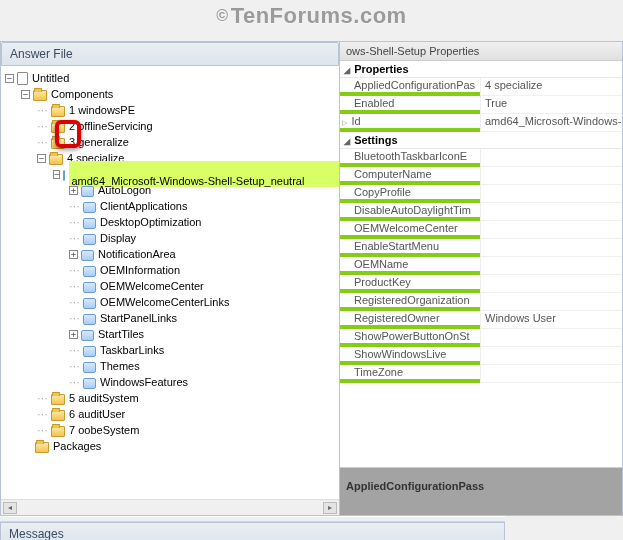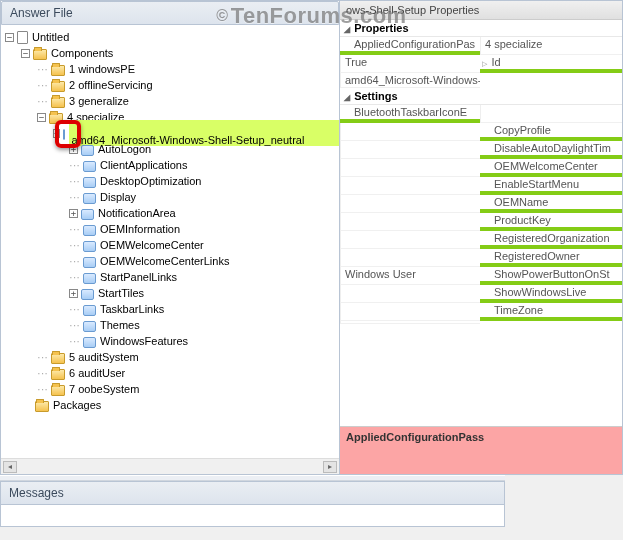--- a/index.html
+++ b/index.html
@@ -21,20 +21,21 @@
     font-size: 12px;
     color: #3b4a5c;
     display: flex;
     justify-content: space-between;
     align-items: center;
   }
   .container {
     display: flex;
     width: 623px;
     height: 475px;
+    margin-top: 41px;
   }
   .left-panel {
     width: 340px;
     border: 1px solid #b8c4d4;
     background: #fff;
     display: flex;
     flex-direction: column;
   }
   .tree-wrap {
     flex: 1;
@@ -183,22 +184,22 @@
   }
   .pg-marker::before {
     content: "▷";
     font-size: 7px;
     color: #888;
     margin-left: -12px;
     margin-right: 4px;
   }
   .desc-box {
     border-top: 1px solid #ccc;
-    background: #fca5a5;
-    padding: 4px 6px;
+    background: #a3a3a3;
+    padding: 12px 6px;
     height: 48px;
     font-weight: bold;
     color: #333;
   }
   .bottom-bars { width: 505px; }
   .splitter {
     height: 6px;
     background: #eceff4;
     border-top: 1px solid #fff;
     border-bottom: 1px solid #d0d6de;
@@ -445,26 +446,28 @@
 
   <div class="right-panel">
     <div class="prop-header">
       <span>ows-Shell-Setup Properties</span>
     </div>
     <div class="prop-body">
       <div class="prop-grid" id="prop-grid">
           <div class="pg-cat">Properties</div>
           <div class="pg-k">AppliedConfigurationPas</div>
           <div class="pg-v">4 specialize</div>
+          <div class="pg-k">Enabled</div>
           <div class="pg-v">True</div>
           <div class="pg-k pg-marker">Id</div>
           <div class="pg-v">amd64_Microsoft-Windows-Shel</div>
           <div class="pg-cat">Settings</div>
           <div class="pg-k">BluetoothTaskbarIconE</div>
           <div class="pg-v"></div>
+          <div class="pg-k">ComputerName</div>
           <div class="pg-v"></div>
           <div class="pg-k">CopyProfile</div>
           <div class="pg-v"></div>
           <div class="pg-k">DisableAutoDaylightTim</div>
           <div class="pg-v"></div>
           <div class="pg-k">OEMWelcomeCenter</div>
           <div class="pg-v"></div>
           <div class="pg-k">EnableStartMenu</div>
           <div class="pg-v"></div>
           <div class="pg-k">OEMName</div>

